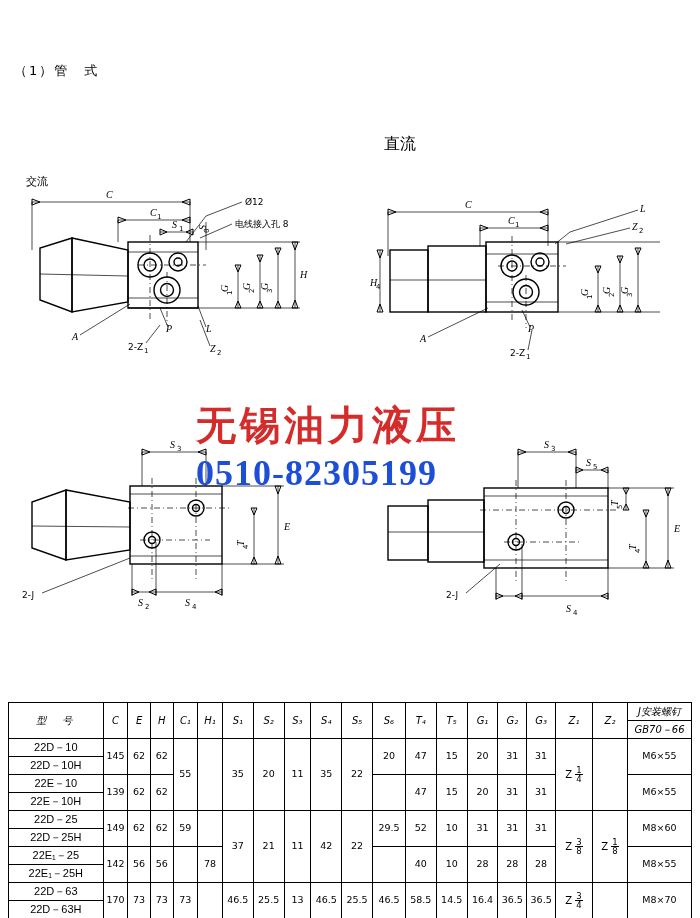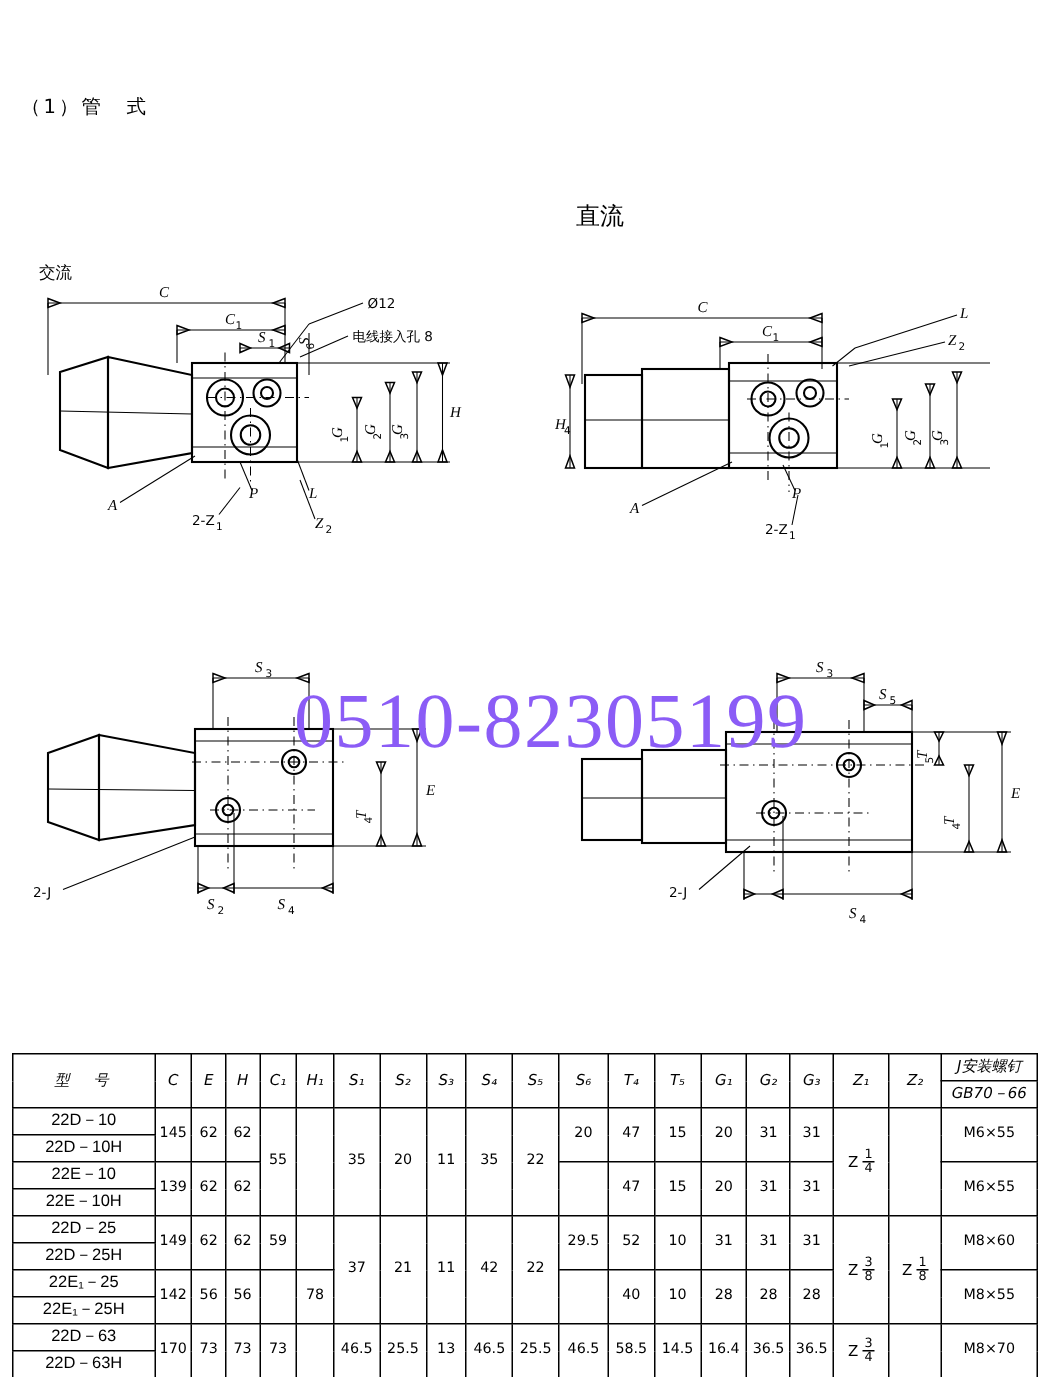--- a/index.html
+++ b/index.html
@@ -36,21 +36,21 @@
   
   .wm1{
     position:absolute;left:196px;top:398px;
     font-size:40px;font-weight:bold;color:#d42b2b;
     font-family:"DejaVu Sans", sans-serif;
     letter-spacing:4px;
     white-space:nowrap;
   }
   .wm2{
     position:absolute;left:196px;top:452px;
-    font-size:52px;font-weight:normal;color:#8b5cf6;
+    font-size:36px;font-weight:bold;color:#1d4ed8;
     font-family:"Liberation Serif", serif;
     letter-spacing:1px;
     white-space:nowrap;
   }
 
   
   .draw{position:absolute;}
   svg{display:block;}
   .ln{stroke:#000;stroke-width:1;fill:none;}
   .ln2{stroke:#000;stroke-width:1.4;fill:none;}
@@ -396,20 +396,21 @@
     <text class="txtI" x="196" y="182">S</text>
         <text class="txtS" x="203" y="185">4</text>
     <line class="thin" x1="126" y1="138" x2="126" y2="170"></line>
     <line class="thin" x1="152" y1="114" x2="152" y2="170"></line>
     <line class="thin" x1="152" y1="166" x2="238" y2="166"></line>
     <path class="ln" d="M238,163 l-7,3 l7,3 z" fill="#000"></path>
     <line class="thin" x1="238" y1="138" x2="238" y2="170"></line>
   </svg>
   </div>
 
+  <div class="wm1">无锡油力液压</div>
   <div class="wm2">0510-82305199</div>
 
   <div class="tbl-wrap">
   <table class="spec">
     <colgroup>
       <col style="width:92px">
           <col style="width:24px">
           <col style="width:22px">
           <col style="width:22px">
       <col style="width:24px">

